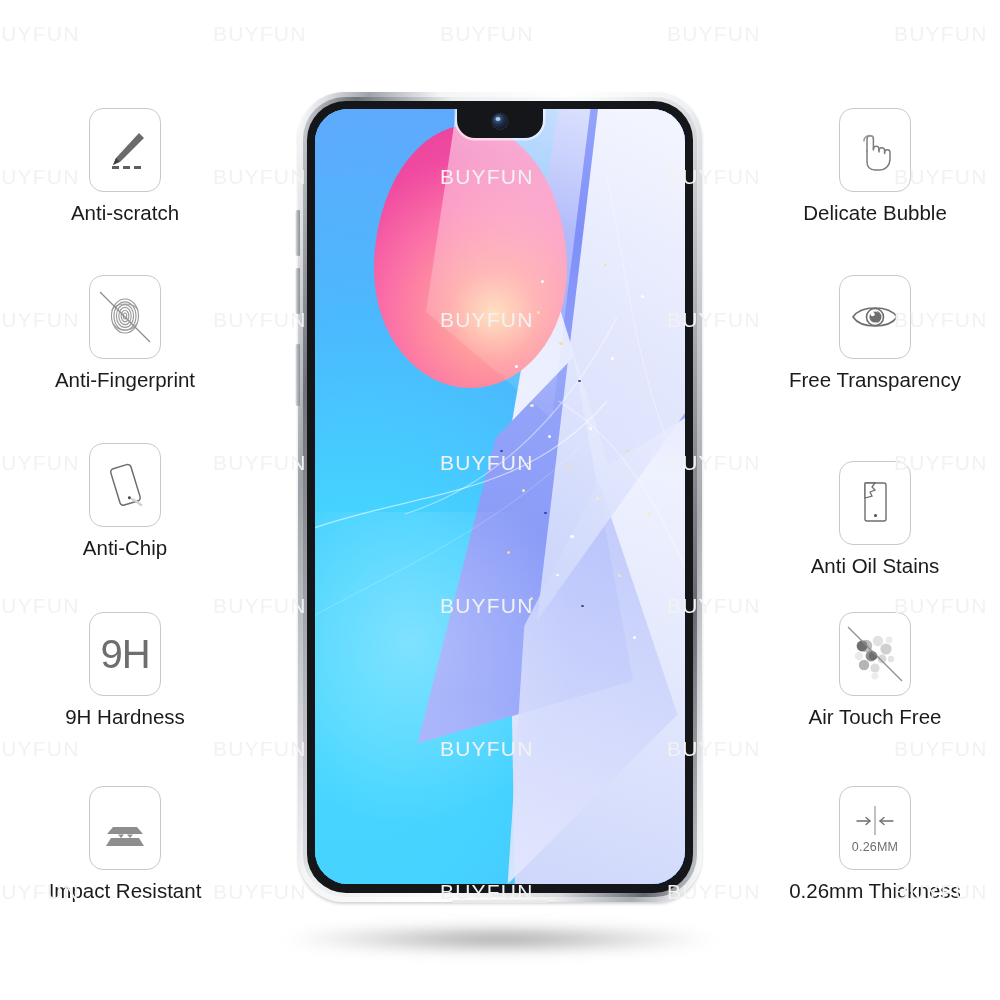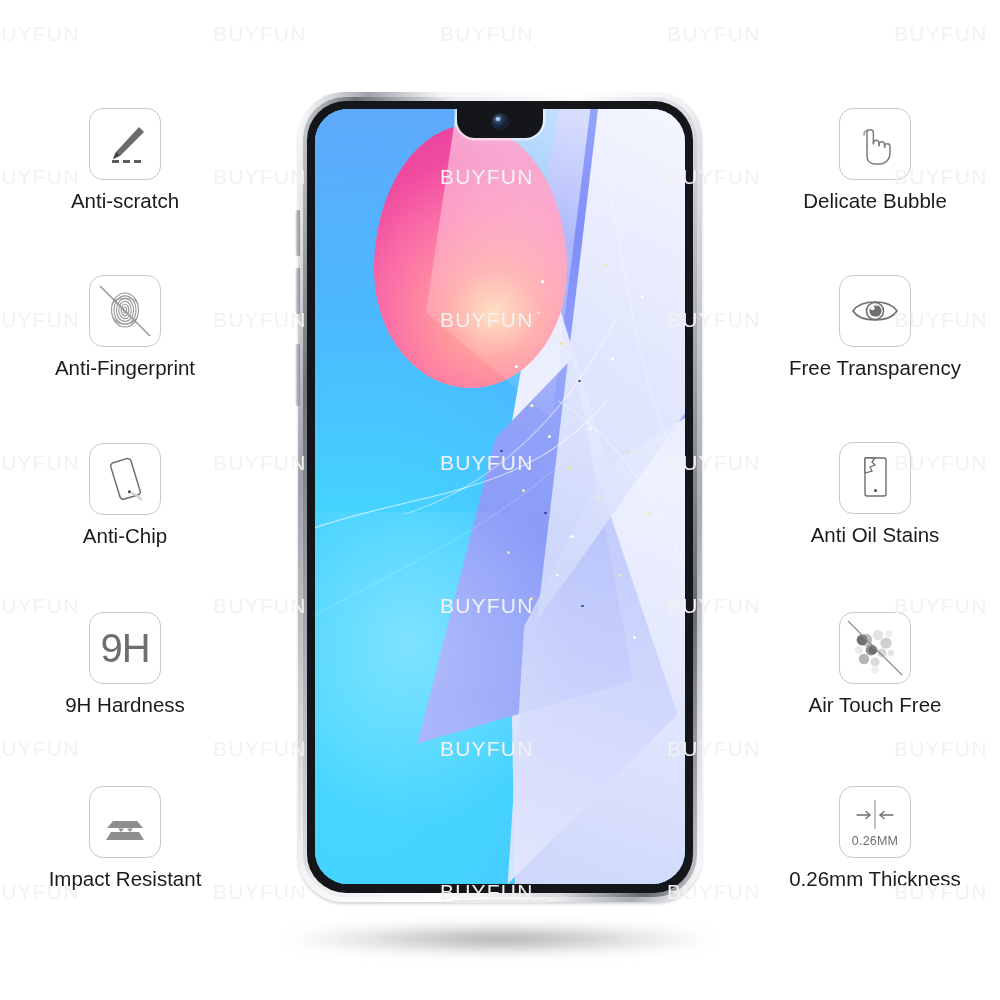--- a/index.html
+++ b/index.html
@@ -37,21 +37,21 @@
   #right-column{ right:0; }
 
   .feature{
     position:absolute;
     width:250px;
     display:flex;
     flex-direction:column;
     align-items:center;
   }
   .icon-box{
-    width:72px; height:72px;
+    width:72px; height:84px;
     border:1px solid #c9c9c9;
     border-radius:14px;
     background:#fff;
     display:flex; align-items:center; justify-content:center;
     position:relative;
   }
   .icon-box svg{ display:block; }
   .feature-label{
     margin-top:11px;
     font-size:20.5px;
@@ -328,21 +328,21 @@
           <circle cx="27" cy="27" r="8.5" fill="none" stroke="#6e6e6e" stroke-width="1.6"></circle>
           <path d="M27 20.5 a6.5 6.5 0 0 1 0 13 a4.5 6.5 0 0 0 0 -13 Z" fill="#6e6e6e"></path>
           <circle cx="27" cy="27" r="5.6" fill="#6e6e6e"></circle>
           <circle cx="24.6" cy="24.2" r="2.1" fill="#ffffff"></circle>
         </svg>
       </span>
     </div>
     <div class="feature-label">Free Transparency</div>
   </div>
 
-  <div class="feature" style="top:442px">
+  <div class="feature" style="top:461px">
     <div class="icon-box">
       <span>
         <svg width="52" height="52" viewBox="0 0 52 52">
           <rect x="16" y="6" width="21" height="38" rx="2" fill="#ffffff" stroke="#6d6d6d" stroke-width="1.4"></rect>
           <path d="M16 6 L26 6 L23 10 L26 13 L21 15 L23 19 L16 21 Z" fill="#ffffff" stroke="#6d6d6d" stroke-width="1.3"></path>
           <circle cx="26.5" cy="38.5" r="1.5" fill="#4a4a4a"></circle>
         </svg>
       </span>
     </div>
     <div class="feature-label">Anti Oil Stains</div>

